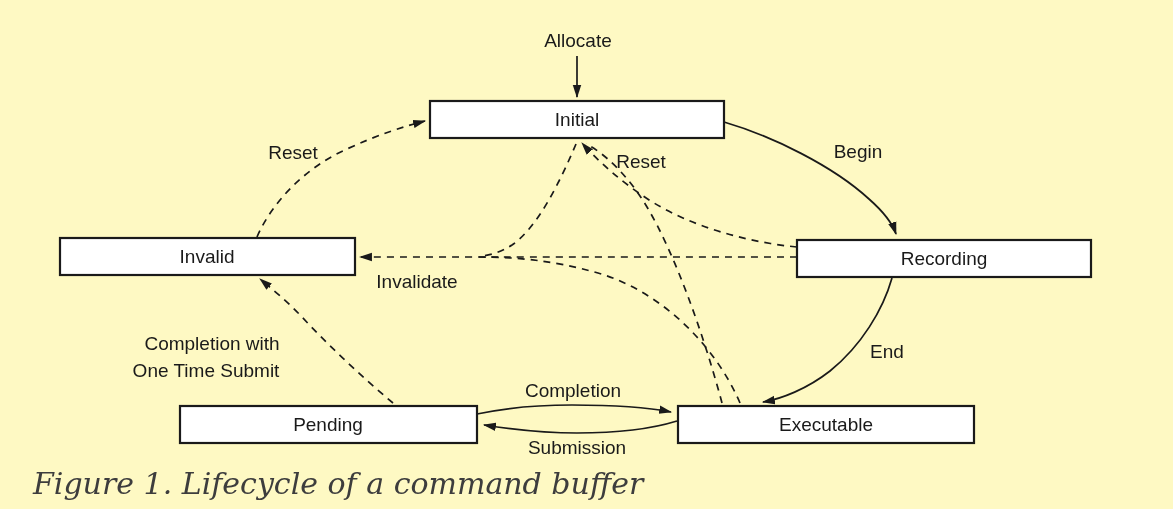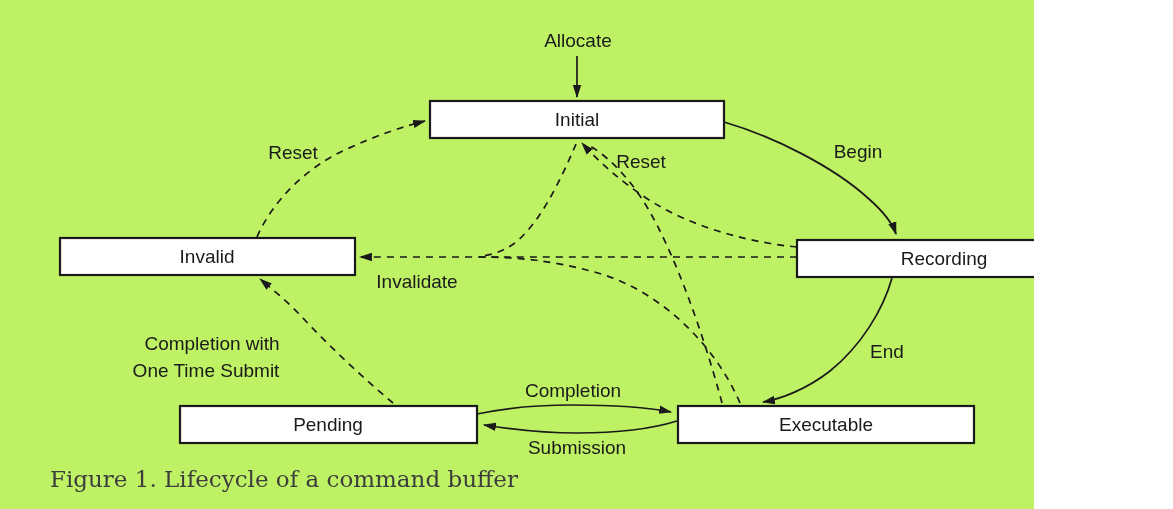--- a/index.html
+++ b/index.html
@@ -1,26 +1,26 @@
 <!DOCTYPE html>
 <html><head>
 <meta charset="utf-8">
 <style>
   html,body{margin:0;padding:0;background:#ffffff;}
-  #canvas{position:relative;width:1034px;height:509px;background:#bef264;overflow:hidden;
+  #canvas{position:relative;width:1173px;height:509px;background:#fef9c3;overflow:hidden;
           font-family:"Liberation Sans",sans-serif;}
   #diagram-svg{position:absolute;left:0;top:0;}
   .node-rect{fill:#ffffff;stroke:#1a1a1a;stroke-width:2.2;}
   .edge{fill:none;stroke:#1a1a1a;stroke-width:1.7;}
   .edge.dashed{stroke-dasharray:7 6;}
   .lbl{font-family:"Liberation Sans",sans-serif;font-size:19px;fill:#1a1a1a;text-anchor:middle;}
   .arrowhead{fill:#1a1a1a;}
-  #figure-caption{position:absolute;left:50px;top:466px;
+  #figure-caption{position:absolute;left:33px;top:466px;
           font-family:"DejaVu Serif","Liberation Serif",serif;
-          font-size:23px;color:#3d3d3d;white-space:nowrap;}
+          font-style:italic;font-size:30px;color:#3d3d3d;white-space:nowrap;}
 </style>
 </head>
 <body>
 
 <div id="canvas">
   <svg id="diagram-svg" width="1173" height="460" viewBox="0 0 1173 460">
     <defs>
       <marker id="arrow" viewBox="0 0 12 9" refX="11" refY="4.5" markerWidth="13" markerHeight="10" orient="auto" markerUnits="userSpaceOnUse">
         <path class="arrowhead" d="M0,0.6 L12,4.5 L0,8.4 z"></path>
       </marker>

